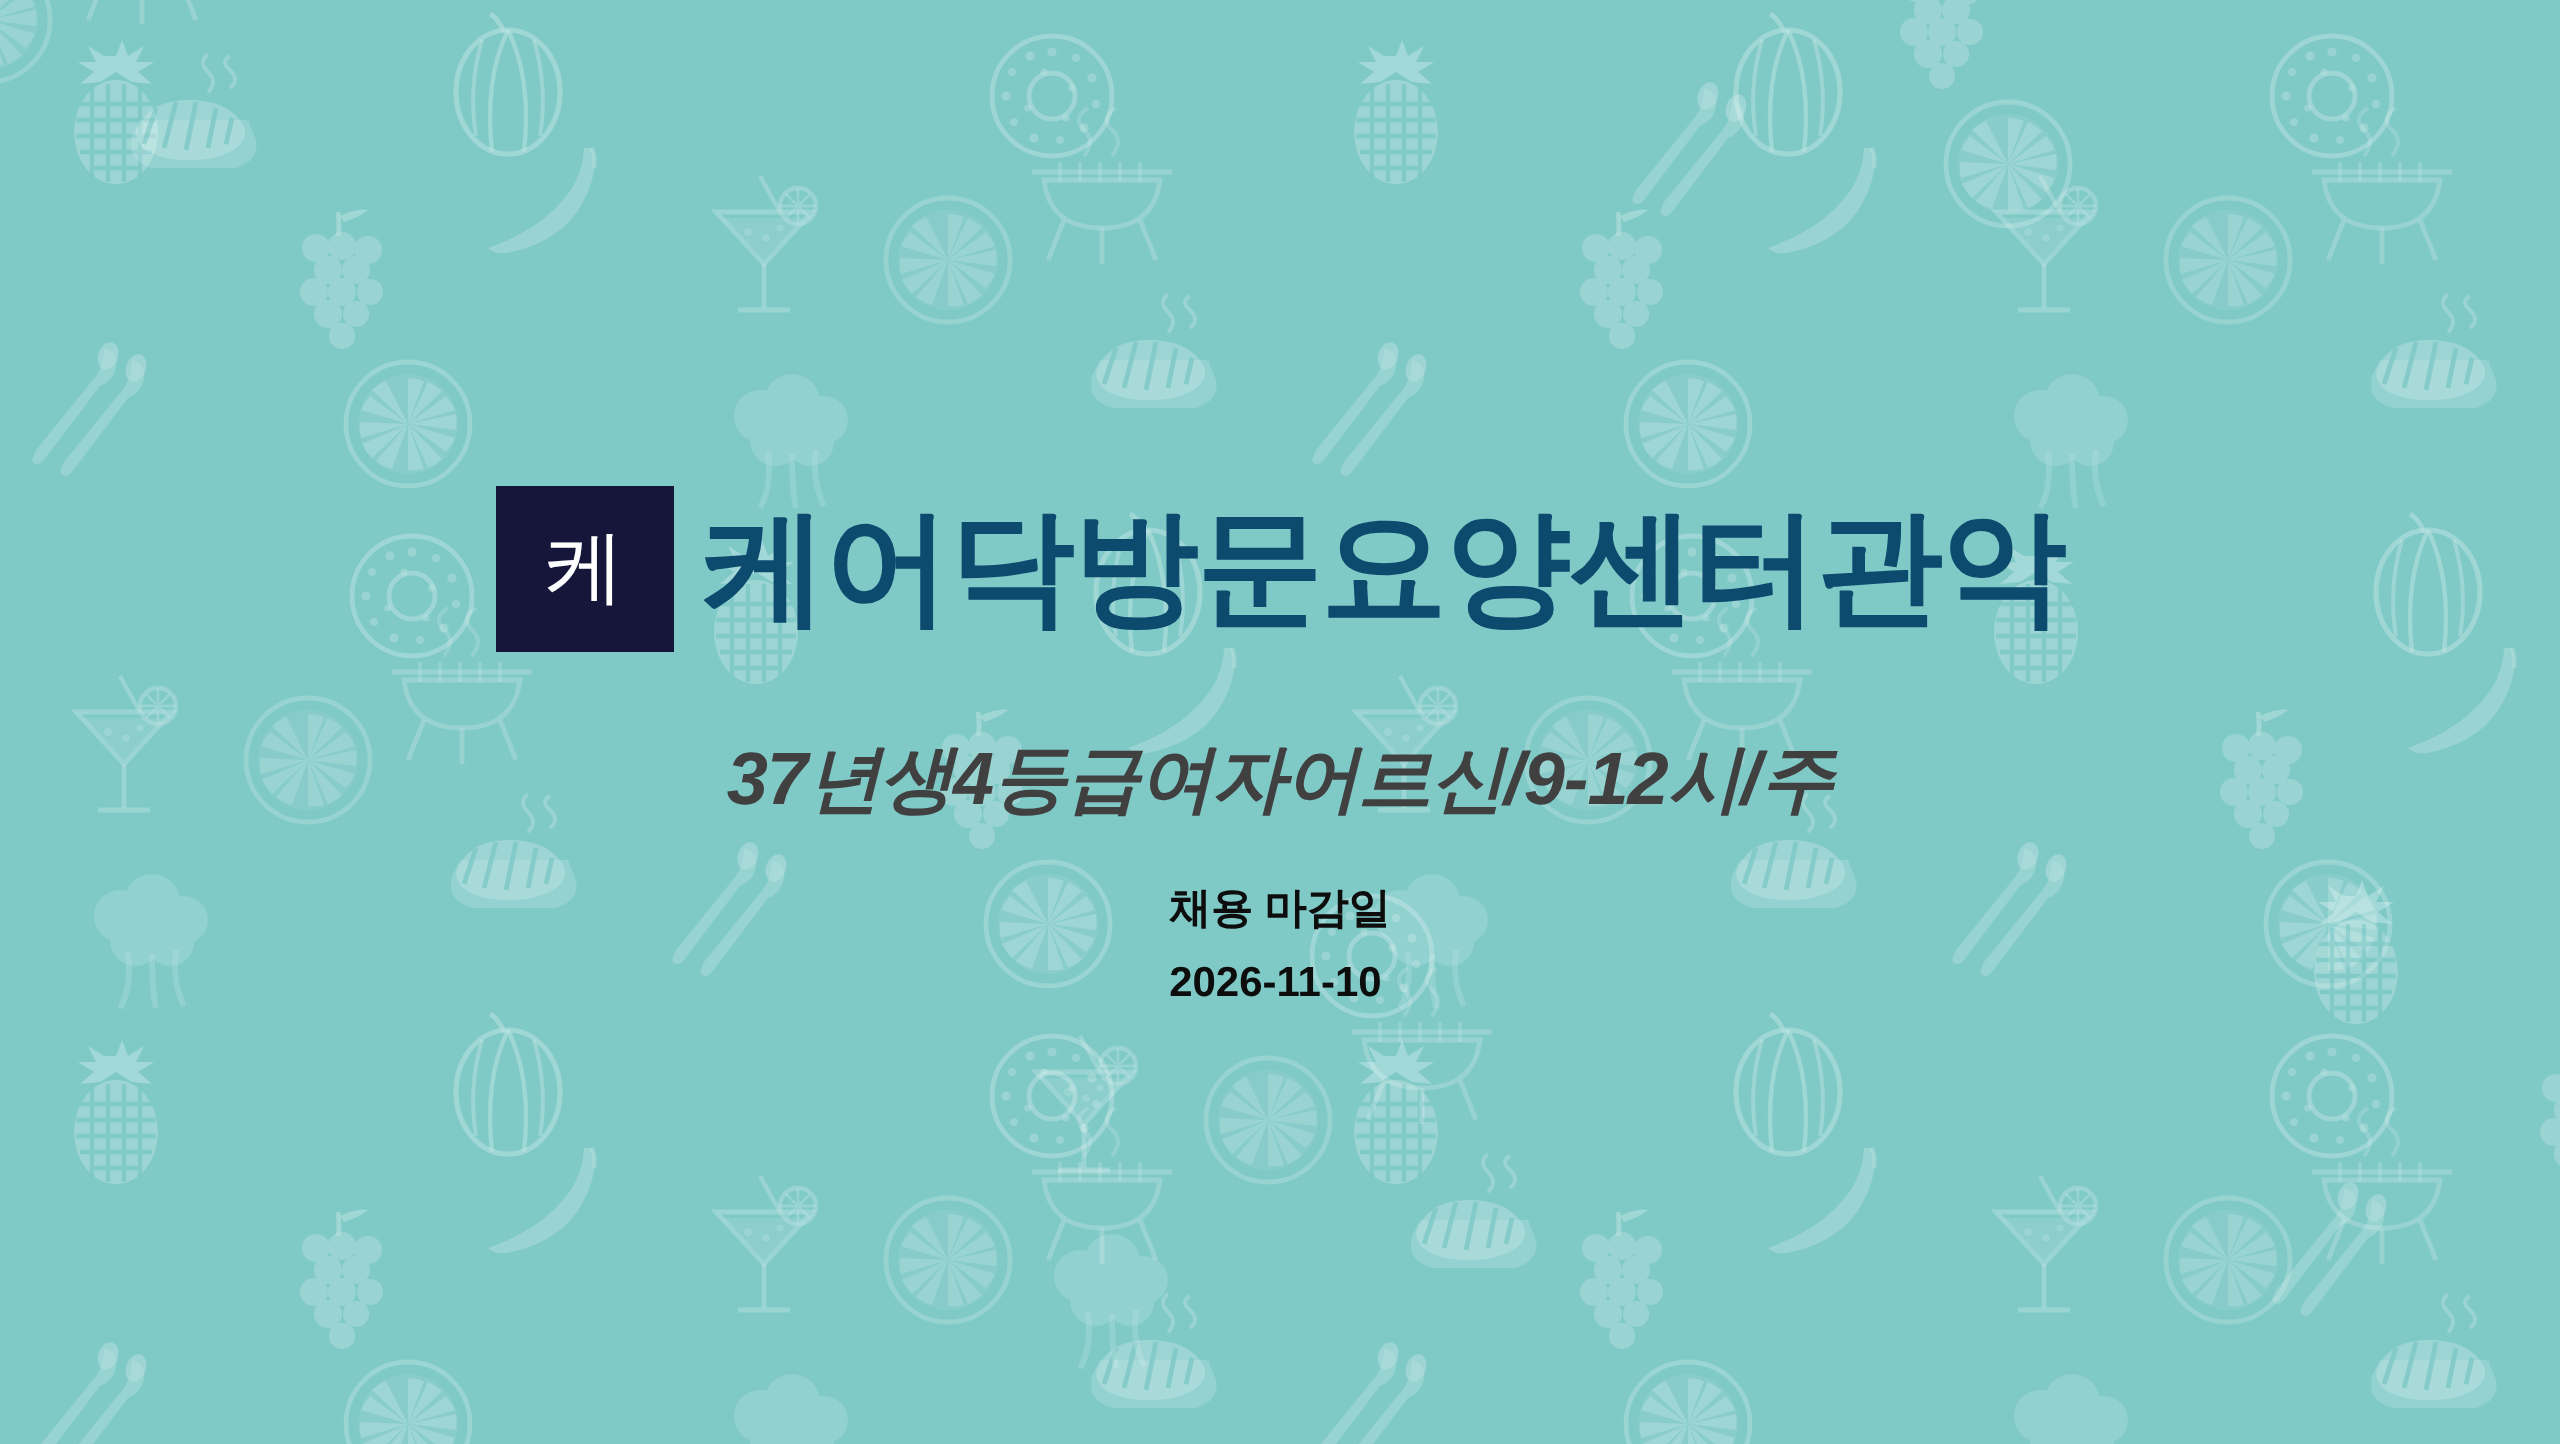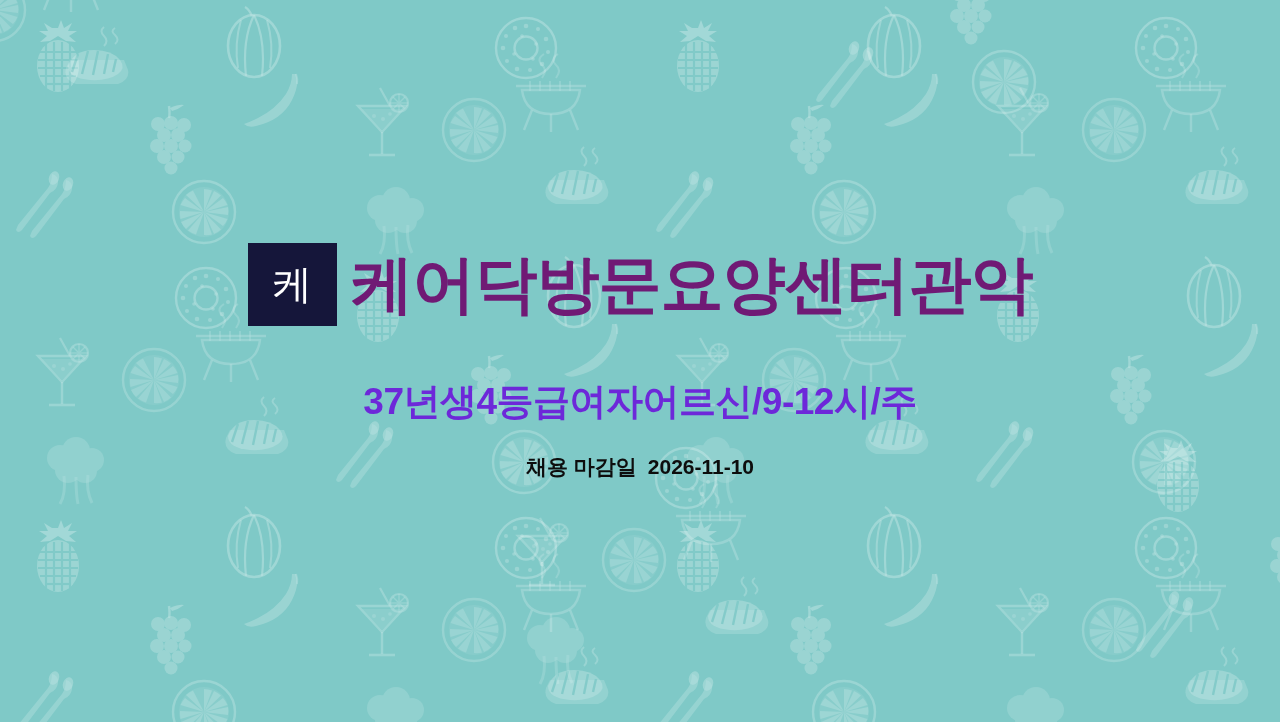--- a/index.html
+++ b/index.html
@@ -60,41 +60,43 @@
 
   #brand-badge-label {
     color: #ffffff;
     font-size: 40px;
     font-weight: 400;
     line-height: 1;
     letter-spacing: 0;
   }
 
   #company-title {
-    color: #701a75;
+    color: #0c4a6e;
     font-size: 63px;
     font-weight: 700;
     line-height: 1.05;
     white-space: nowrap;
     letter-spacing: -1px;
   }
 
   #job-subtitle {
-    margin-top: 48px;
-    color: #6d28d9;
+    margin-top: 36px;
+    color: #404040;
     font-size: 37px;
     font-weight: 700;
     line-height: 1.2;
     white-space: nowrap;
     letter-spacing: -0.5px;
+    font-style: italic;
   }
 
   #deadline-row {
     margin-top: 30px;
     display: flex;
+    flex-direction: column;
     align-items: baseline;
     justify-content: center;
     gap: 11px;
   }
 
   #deadline-label,
   #deadline-date {
     color: #0d0d0d;
     font-size: 21px;
     font-weight: 700;

